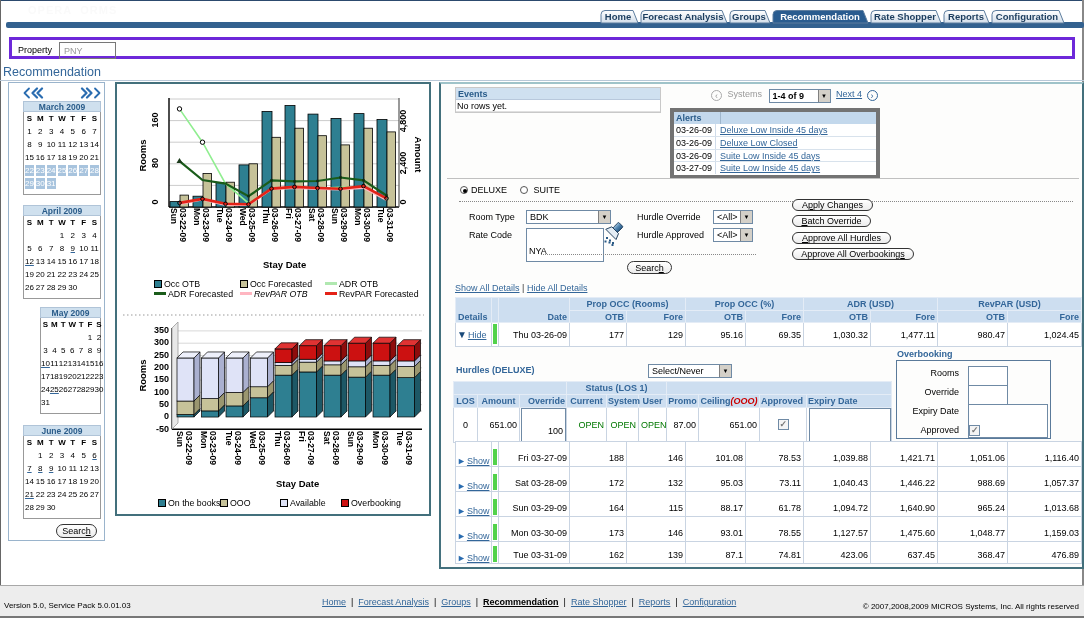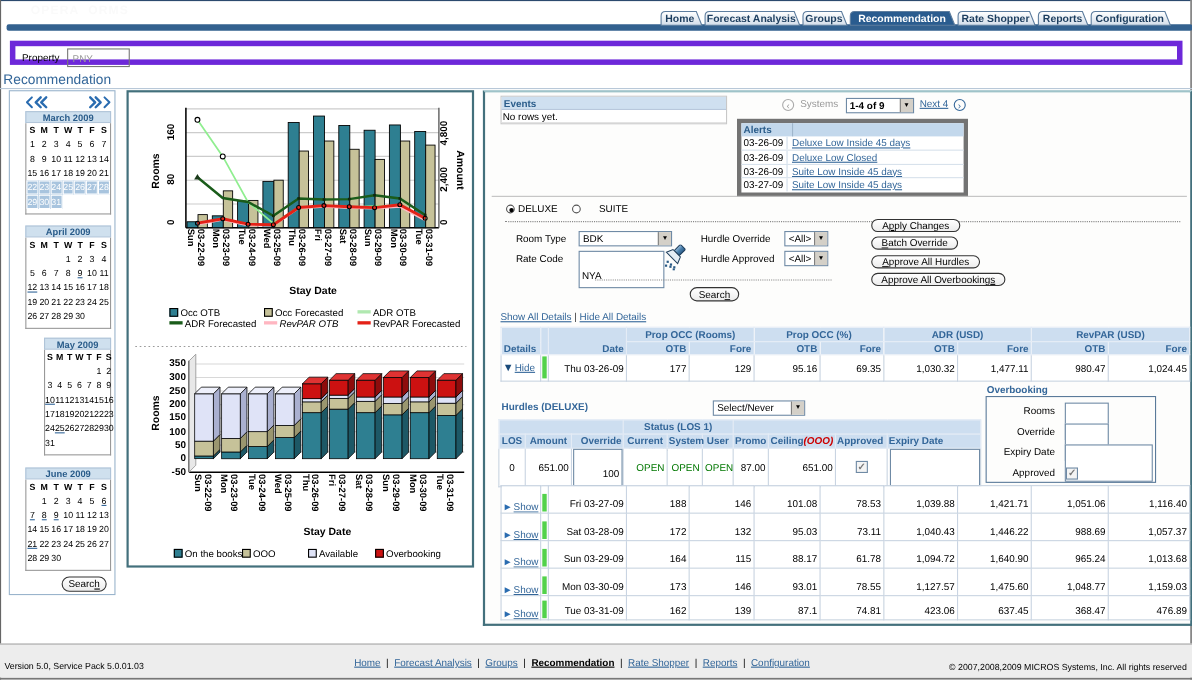--- a/index.html
+++ b/index.html
@@ -3,21 +3,21 @@
 <meta charset="utf-8">
 <style>
 * { margin:0; padding:0; box-sizing:border-box; }
 html,body { width:1084px; height:618px; background:#fff; font-family:"Liberation Sans", sans-serif; overflow:hidden; }
 body { position:relative; font-size:9px; color:#000; }
 .abs { position:absolute; }
 a { color:#336699; text-decoration:underline; }
 
 .tabbar { position:absolute; top:0; left:0; width:1084px; height:29px; }
 
-.propbar { position:absolute; top:37px; left:9px; width:1066px; height:22px; border:5px solid #6d28d9; background:#fefefe; }
+.propbar { position:absolute; top:37px; left:9px; width:1066px; height:22px; border:3px solid #6d28d9; background:#fefefe; }
 
 .pagetitle { position:absolute; top:65px; left:3px; font-size:12.5px; color:#336699; }
 
 .leftpanel { position:absolute; top:82px; left:8px; width:97px; height:459px; border:1px solid #9ab4cc; background:#fff; }
 .midpanel { position:absolute; top:82px; left:115px; width:316px; height:434px; border:2px solid #43707c; background:#fff; }
 .rightpanel { position:absolute; top:82px; left:439px; width:645px; height:487px; border:2px solid #43707c; border-top:2px solid #9fc3c9; background:#fdfdfc; }
 
 .cal { position:absolute; left:14px; width:78px; }
 .calhead { height:11px; background:#cfe0ee; border:1px solid #b0c4d8; font-size:8.5px; font-weight:bold; color:#2a5c8a; text-align:center; line-height:10px; }
 .calgrid { border:1px solid #999; border-top:none; background:#fff; padding-bottom:4px; }
@@ -647,21 +647,21 @@
     <div class="evhead" style="height:12px; line-height:12px; padding-left:2px; background:#c3d8ec;"><span style="display:inline-block; width:44px;">Alerts</span><span style="display:inline-block; border-left:1px solid #9fb6cc; height:12px; vertical-align:top;"></span></div>
     <div class="alrow"><span class="ad">03-26-09</span><a href="#">Deluxe Low Inside 45 days</a></div>
     <div class="alrow"><span class="ad">03-26-09</span><a href="#">Deluxe Low Closed</a></div>
     <div class="alrow"><span class="ad">03-26-09</span><a href="#">Suite Low Inside 45 days</a></div>
     <div class="alrow" style="border-bottom:none;"><span class="ad">03-27-09</span><a href="#">Suite Low Inside 45 days</a></div>
   </div>
   <div class="abs" style="left:6px; top:94px; width:632px; border-top:1px solid #c0c0c0;"></div>
 
   <div class="abs" style="left:19px; top:101px; height:12px;">
     <span class="radio checked"></span><span style="margin:0 10px 0 3px;">DELUXE</span>
-    <span class="radio"></span><span style="margin-left:17px;">SUITE</span>
+    <span class="radio"></span><span style="margin-left:6px;">SUITE</span>
   </div>
   <div class="abs dotted" style="left:18px; top:117px; width:614px;"></div>
 
   <span class="abs" style="left:28px; top:128px;">Room Type</span>
   <span class="abs selbox" style="left:85px; top:126px; width:85px;">
       <span class="selval">BDK</span>
       <span class="selarr">▼</span>
     </span>
   <span class="abs" style="left:196px; top:128px;">Hurdle Override</span>
   <span class="abs selbox" style="left:272px; top:126px; width:40px;">

